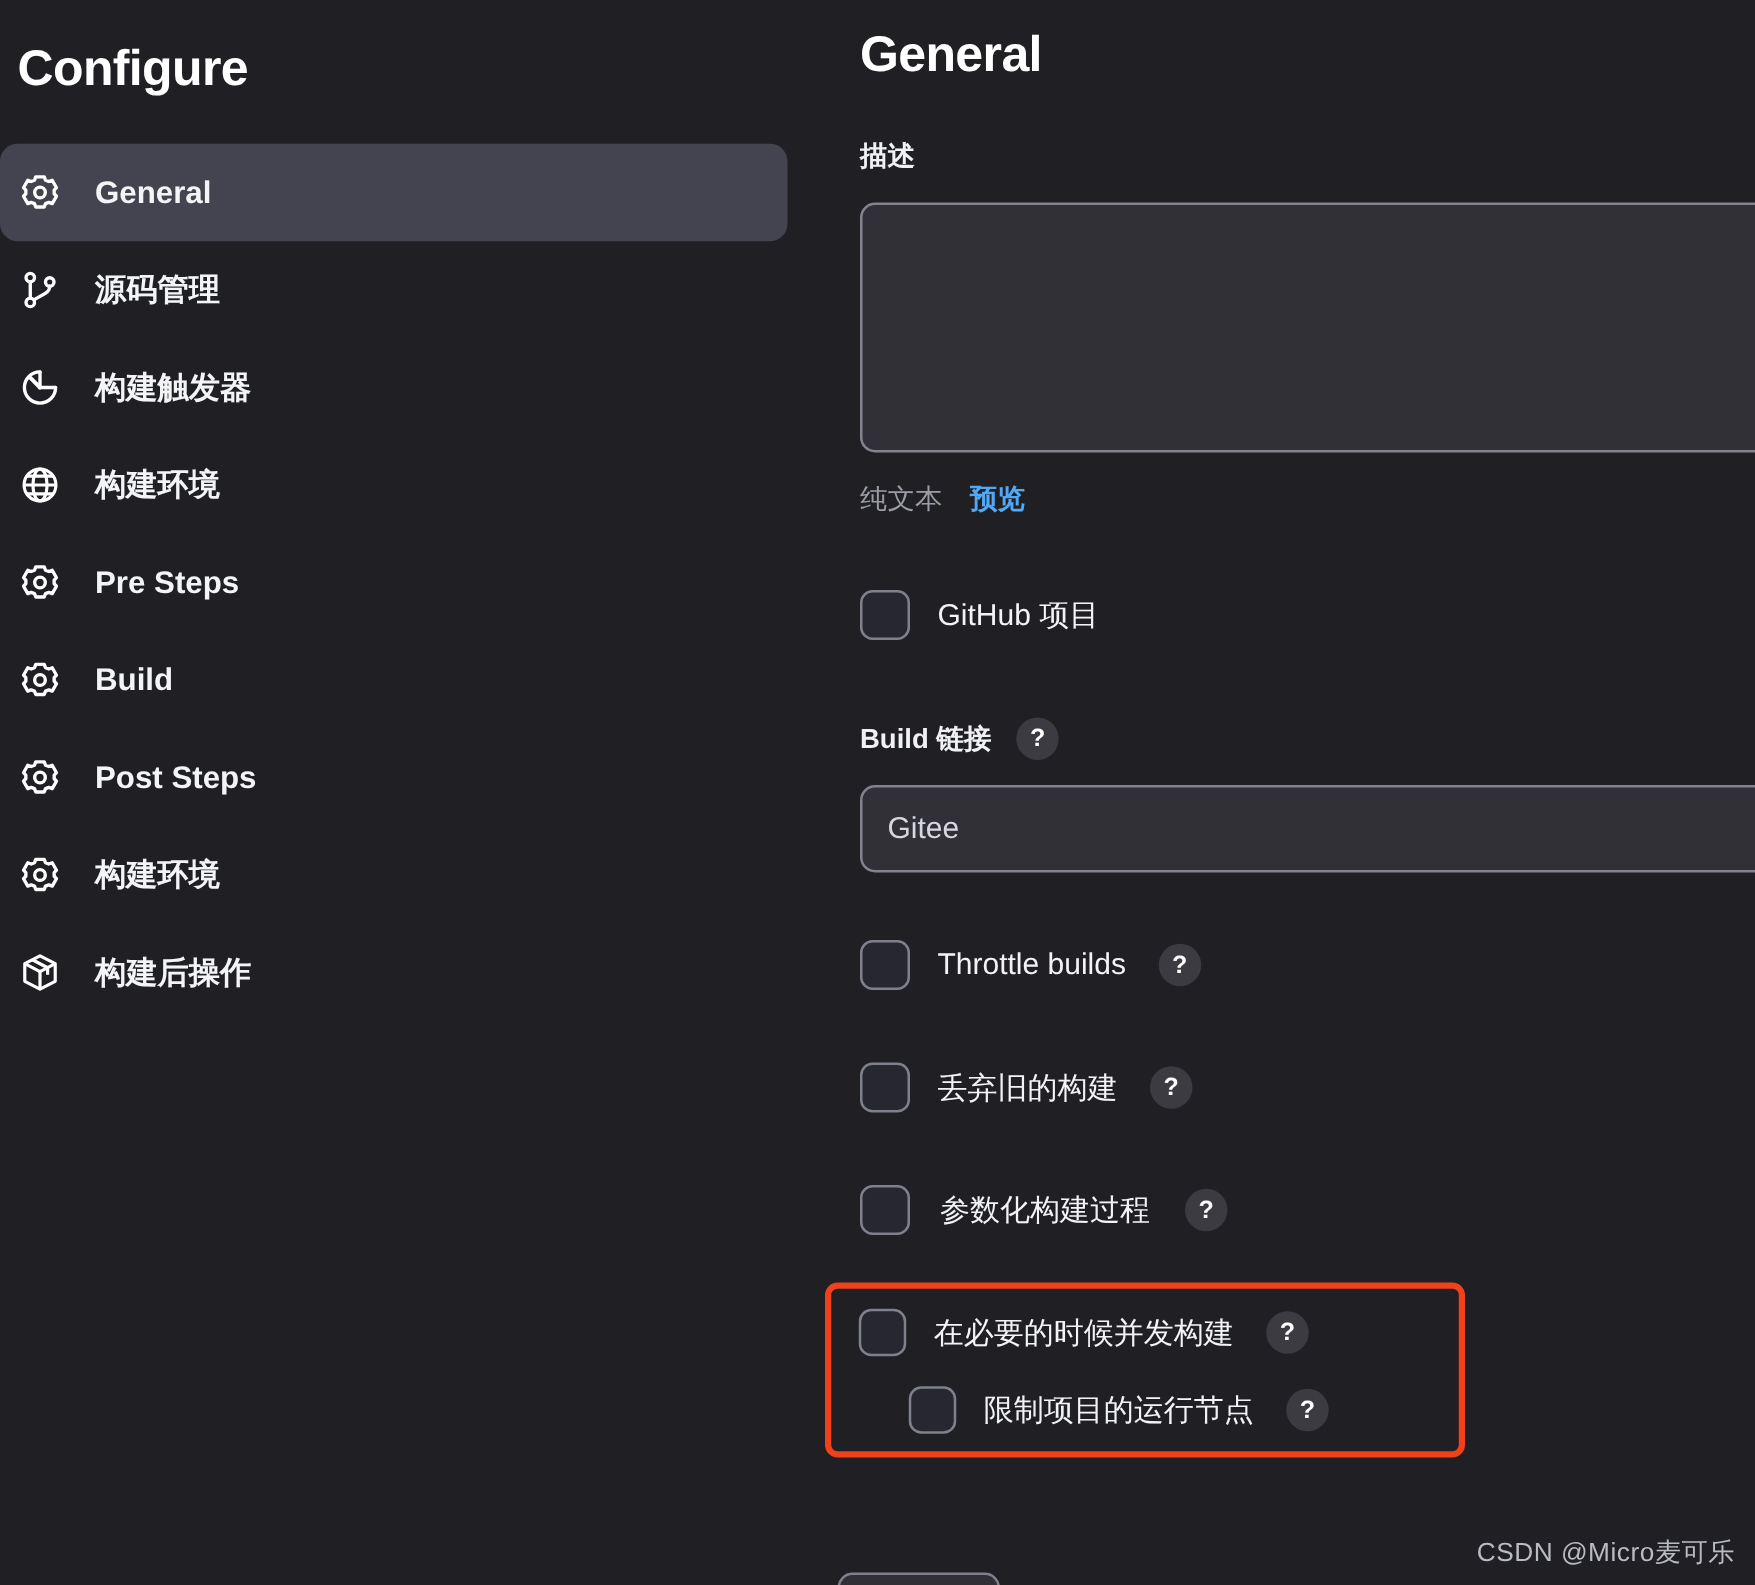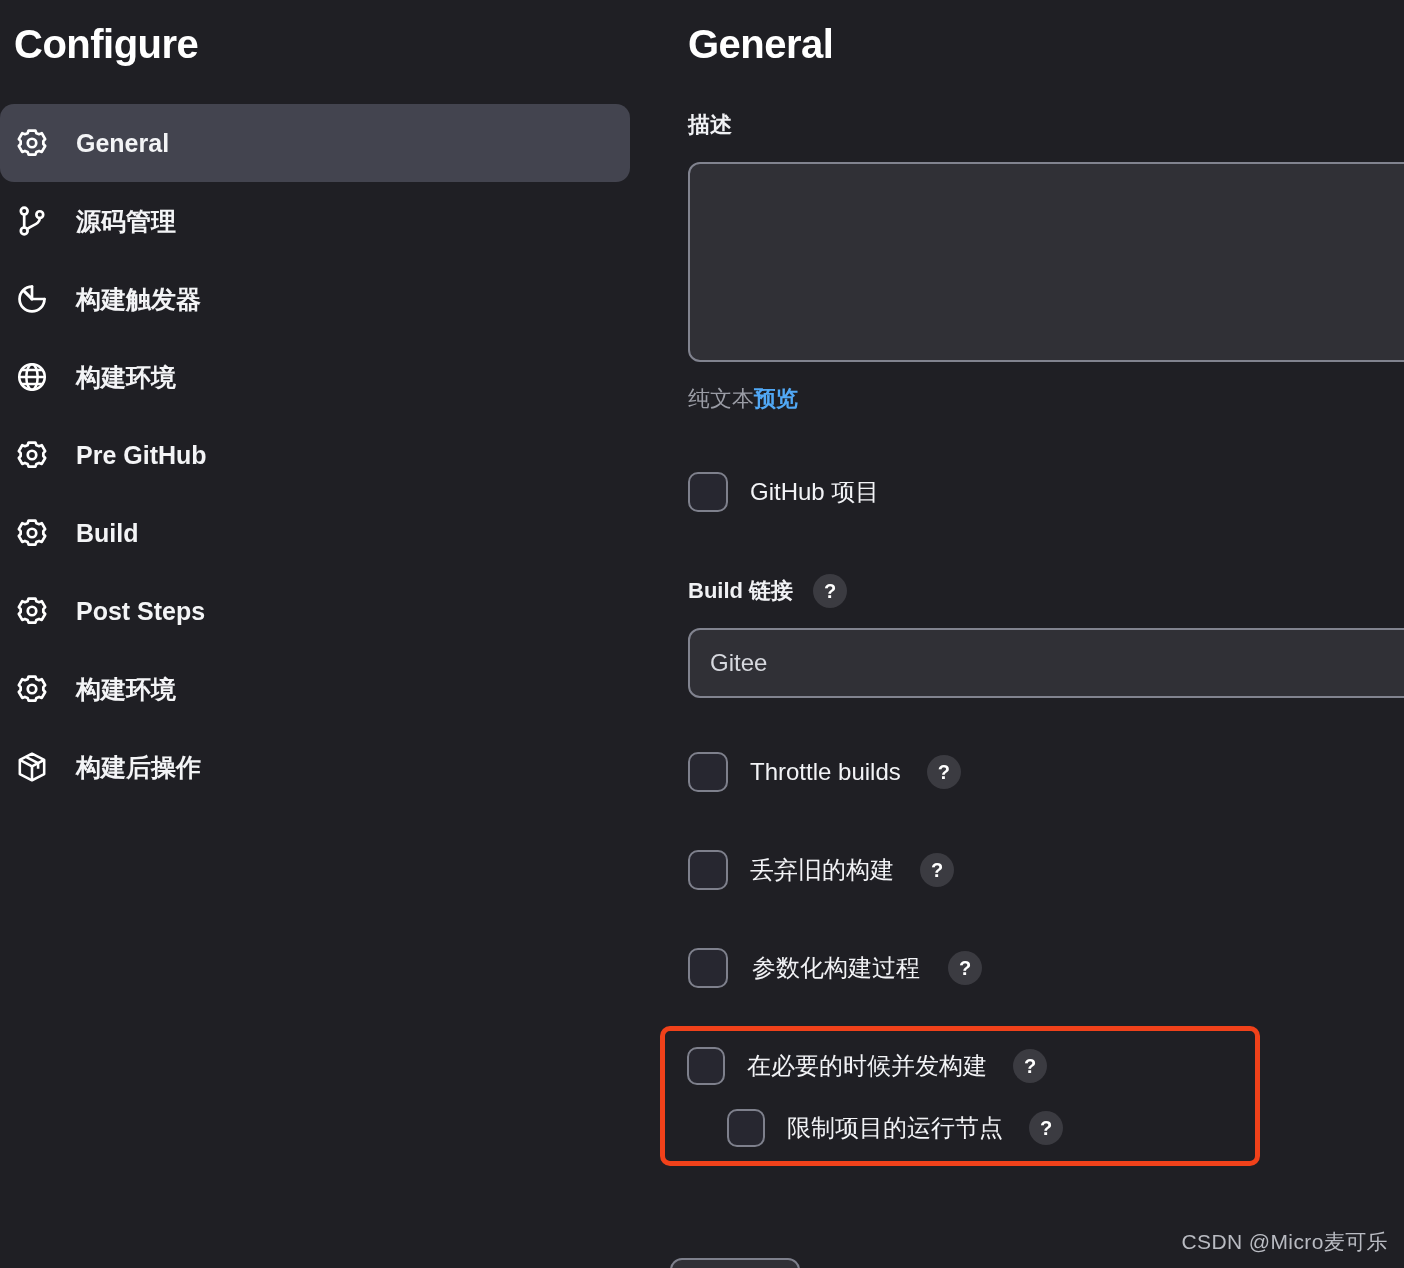--- a/index.html
+++ b/index.html
@@ -25,21 +25,21 @@
     width: 660px;
     flex: 0 0 660px;
     padding: 0;
     position: relative;
   }
   .sidebar-title {
     font-size: 40px;
     font-weight: 700;
     letter-spacing: -0.5px;
     color: #ffffff;
-    padding: 18px 0 0 14px;
+    padding: 29px 0 0 14px;
     line-height: 52px;
   }
   .nav {
     margin-top: 34px;
     padding: 0 30px 0 0;
   }
   .nav-item {
     display: flex;
     align-items: center;
     height: 78px;
@@ -101,20 +101,21 @@
     height: 200px;
     background: #303036;
     border: 2px solid #81838f;
     border-radius: 12px;
   }
 
   .mode-row {
     margin-top: 22px;
     display: flex;
     align-items: center;
+    gap: 22px;
     font-size: 22px;
   }
   .mode-plain { color: #9a9ca5; font-weight: 400; }
   .mode-preview { color: #51a8f5; font-weight: 700; cursor: pointer; }
 
   .check-row {
     display: flex;
     align-items: center;
     gap: 22px;
   }
@@ -167,21 +168,21 @@
     font-weight: 400;
   }
 
   .throttle-row   { margin-top: 54px; }
   .discard-row    { margin-top: 58px; }
   .param-row      { margin-top: 58px; gap: 24px; }
 
   .highlight-box {
     margin-top: 38px;
     margin-left: -28px;
-    width: 600px;
+    width: 512px;
     border: 5px solid #f0411a;
     border-radius: 10px;
     padding: 16px 0 14px 22px;
   }
   .highlight-box .check-row + .check-row { margin-top: 24px; padding-left: 40px; }
   .highlight-box .checkbox { width: 38px; height: 38px; flex: 0 0 38px; }
   .highlight-box .check-label { font-size: 24px; }
 
   .bottom-stub {
     position: absolute;
@@ -260,21 +261,21 @@
         <span class="nav-label">构建环境</span>
       </div>
 
       <div class="nav-item">
         <span class="nav-icon">
           <svg width="34" height="34" viewBox="0 0 24 24" fill="none" stroke="currentColor" stroke-width="1.9" stroke-linejoin="round">
             <path d="M9.6 3.2h4.8l.7 1.9 1.9.7 1.9-.7 2.4 4.2-1.3 1.4v2l1.3 1.4-2.4 4.2-1.9-.7-1.9.7-.7 1.9H9.6l-.7-1.9-1.9-.7-1.9.7-2.4-4.2 1.3-1.4v-2L2.7 9.3l2.4-4.2 1.9.7 1.9-.7z"></path>
             <circle cx="12" cy="12" r="3"></circle>
           </svg>
         </span>
-        <span class="nav-label">Pre GitHub</span>
+        <span class="nav-label">Pre Steps</span>
       </div>
 
       <div class="nav-item">
         <span class="nav-icon">
           <svg width="34" height="34" viewBox="0 0 24 24" fill="none" stroke="currentColor" stroke-width="1.9" stroke-linejoin="round">
             <path d="M9.6 3.2h4.8l.7 1.9 1.9.7 1.9-.7 2.4 4.2-1.3 1.4v2l1.3 1.4-2.4 4.2-1.9-.7-1.9.7-.7 1.9H9.6l-.7-1.9-1.9-.7-1.9.7-2.4-4.2 1.3-1.4v-2L2.7 9.3l2.4-4.2 1.9.7 1.9-.7z"></path>
             <circle cx="12" cy="12" r="3"></circle>
           </svg>
         </span>
         <span class="nav-label">Build</span>

